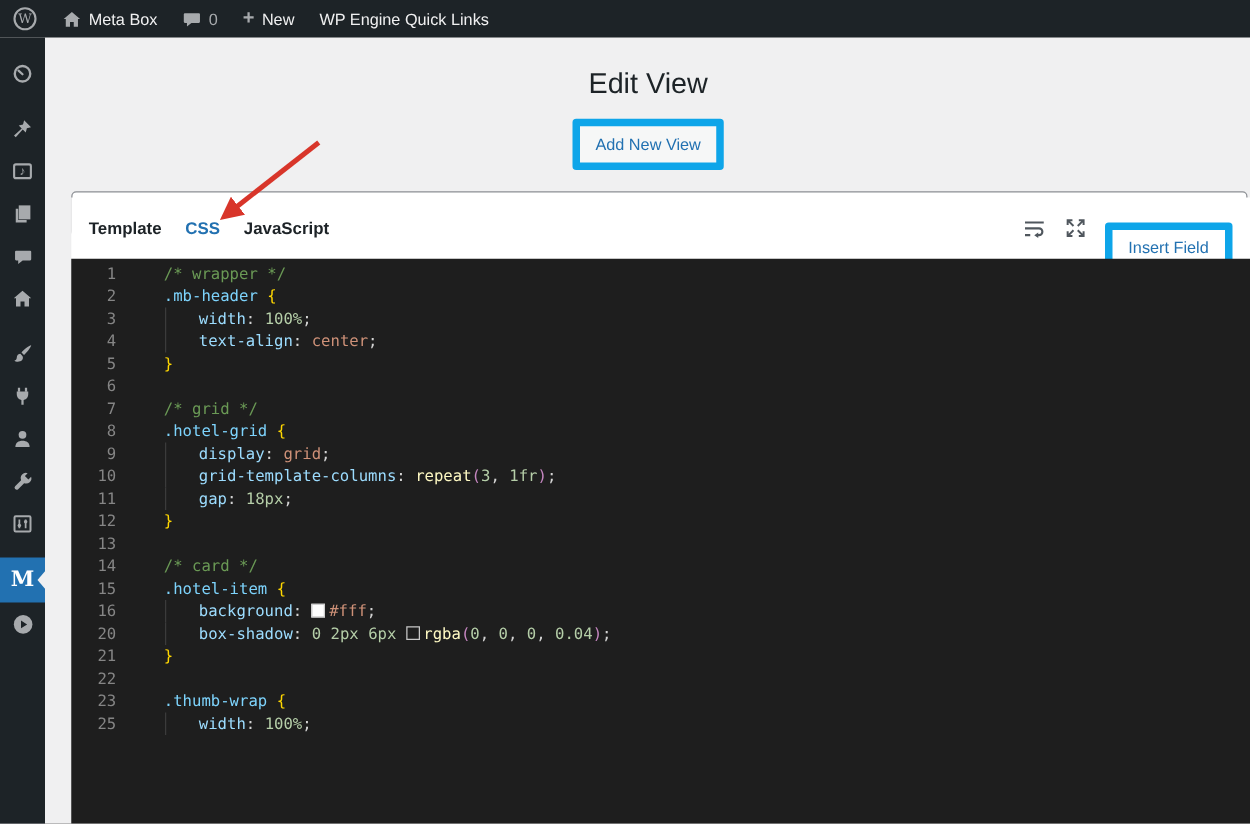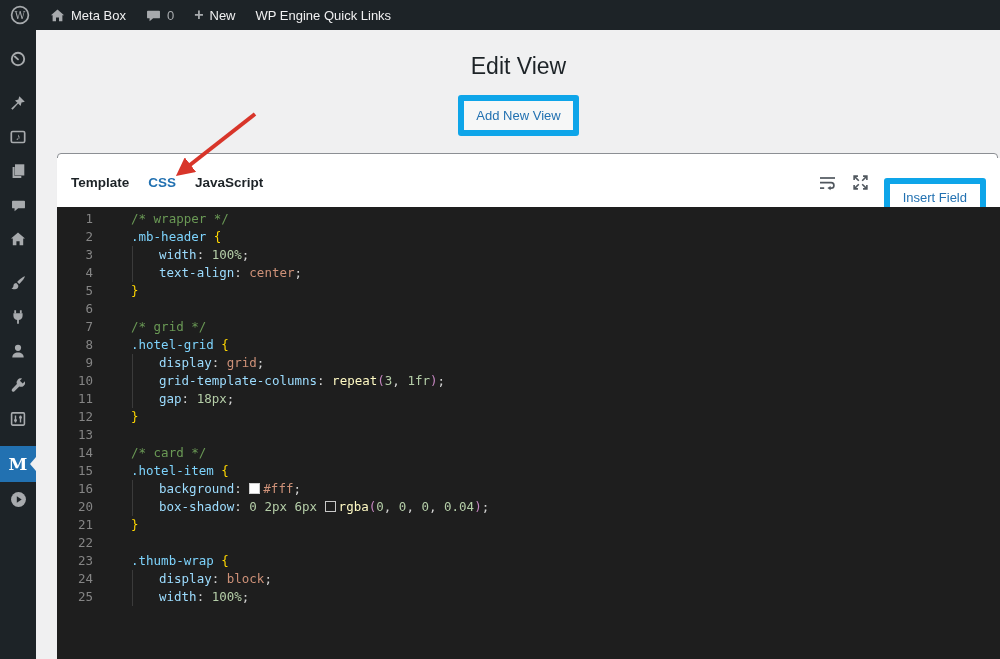--- a/index.html
+++ b/index.html
@@ -226,21 +226,20 @@
           <div class="code-line ind"><span class="ln">11</span><span class="code"><span class="pr">gap</span><span class="pu">: </span><span class="nm">18px</span><span class="pu">;</span></span></div>
           <div class="code-line"><span class="ln">12</span><span class="code"><span class="br">}</span></span></div>
           <div class="code-line"><span class="ln">13</span><span class="code"></span></div>
           <div class="code-line"><span class="ln">14</span><span class="code"><span class="cm">/* card */</span></span></div>
           <div class="code-line"><span class="ln">15</span><span class="code"><span class="sl">.hotel-item </span><span class="br">{</span></span></div>
           <div class="code-line ind"><span class="ln">16</span><span class="code"><span class="pr">background</span><span class="pu">: </span><span class="sw" style="background: rgb(255, 255, 255);"></span><span class="vl">#fff</span><span class="pu">;</span></span></div>
           <div class="code-line ind"><span class="ln">20</span><span class="code"><span class="pr">box-shadow</span><span class="pu">: </span><span class="nm">0</span><span class="pu"> </span><span class="nm">2px</span><span class="pu"> </span><span class="nm">6px</span><span class="pu"> </span><span class="sw" style="background: transparent; border-color: rgb(200, 200, 200);"></span><span class="fn">rgba</span><span class="pa">(</span><span class="nm">0</span><span class="pu">, </span><span class="nm">0</span><span class="pu">, </span><span class="nm">0</span><span class="pu">, </span><span class="nm">0.04</span><span class="pa">)</span><span class="pu">;</span></span></div>
           <div class="code-line"><span class="ln">21</span><span class="code"><span class="br">}</span></span></div>
           <div class="code-line"><span class="ln">22</span><span class="code"></span></div>
           <div class="code-line"><span class="ln">23</span><span class="code"><span class="sl">.thumb-wrap </span><span class="br">{</span></span></div>
-          <div class="code-line ind"><span class="ln">24</span><span class="code"><span class="pr">display</span><span class="pu">: </span><span class="vl">block</span><span class="pu">;</span></span></div>
           <div class="code-line ind"><span class="ln">25</span><span class="code"><span class="pr">width</span><span class="pu">: </span><span class="nm">100%</span><span class="pu">;</span></span></div>
         </div>
     </div>
   </section>
 </main>
 
 <svg class="arrow-overlay">
   <defs>
     <marker id="ah" viewBox="0 0 10 10" refX="6.5" refY="5" markerWidth="4.6" markerHeight="4.6" orient="auto">
       <path d="M0 0 L10 5 L0 10 Z" fill="#d8352a"></path>

